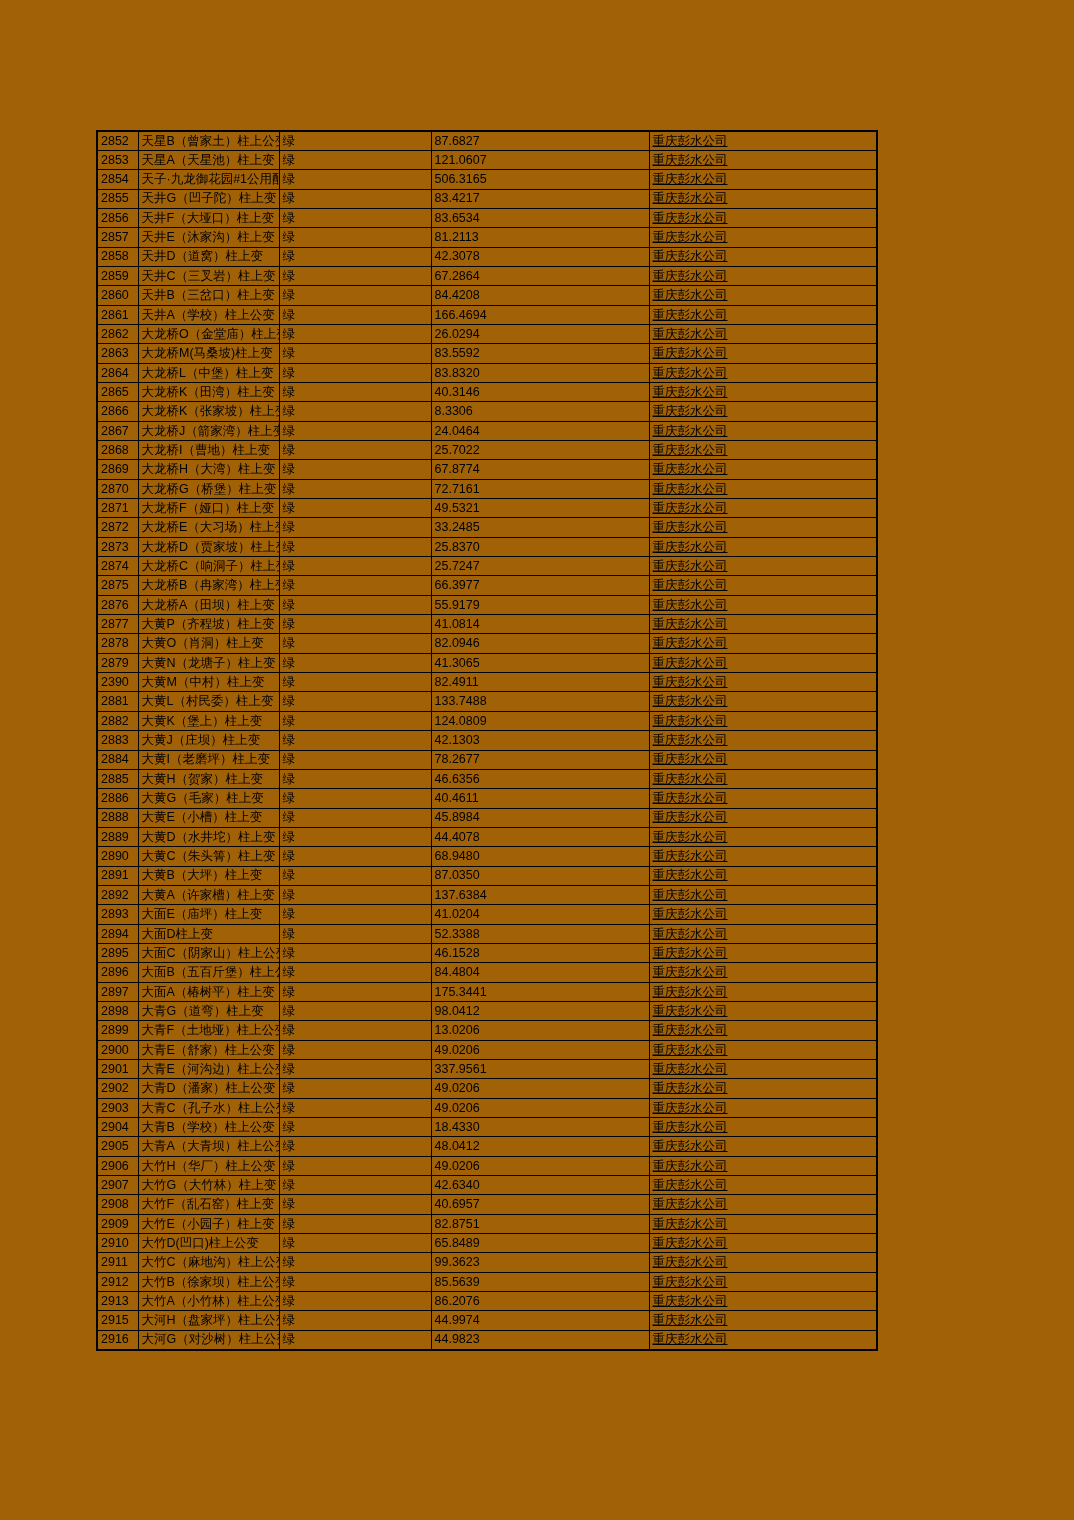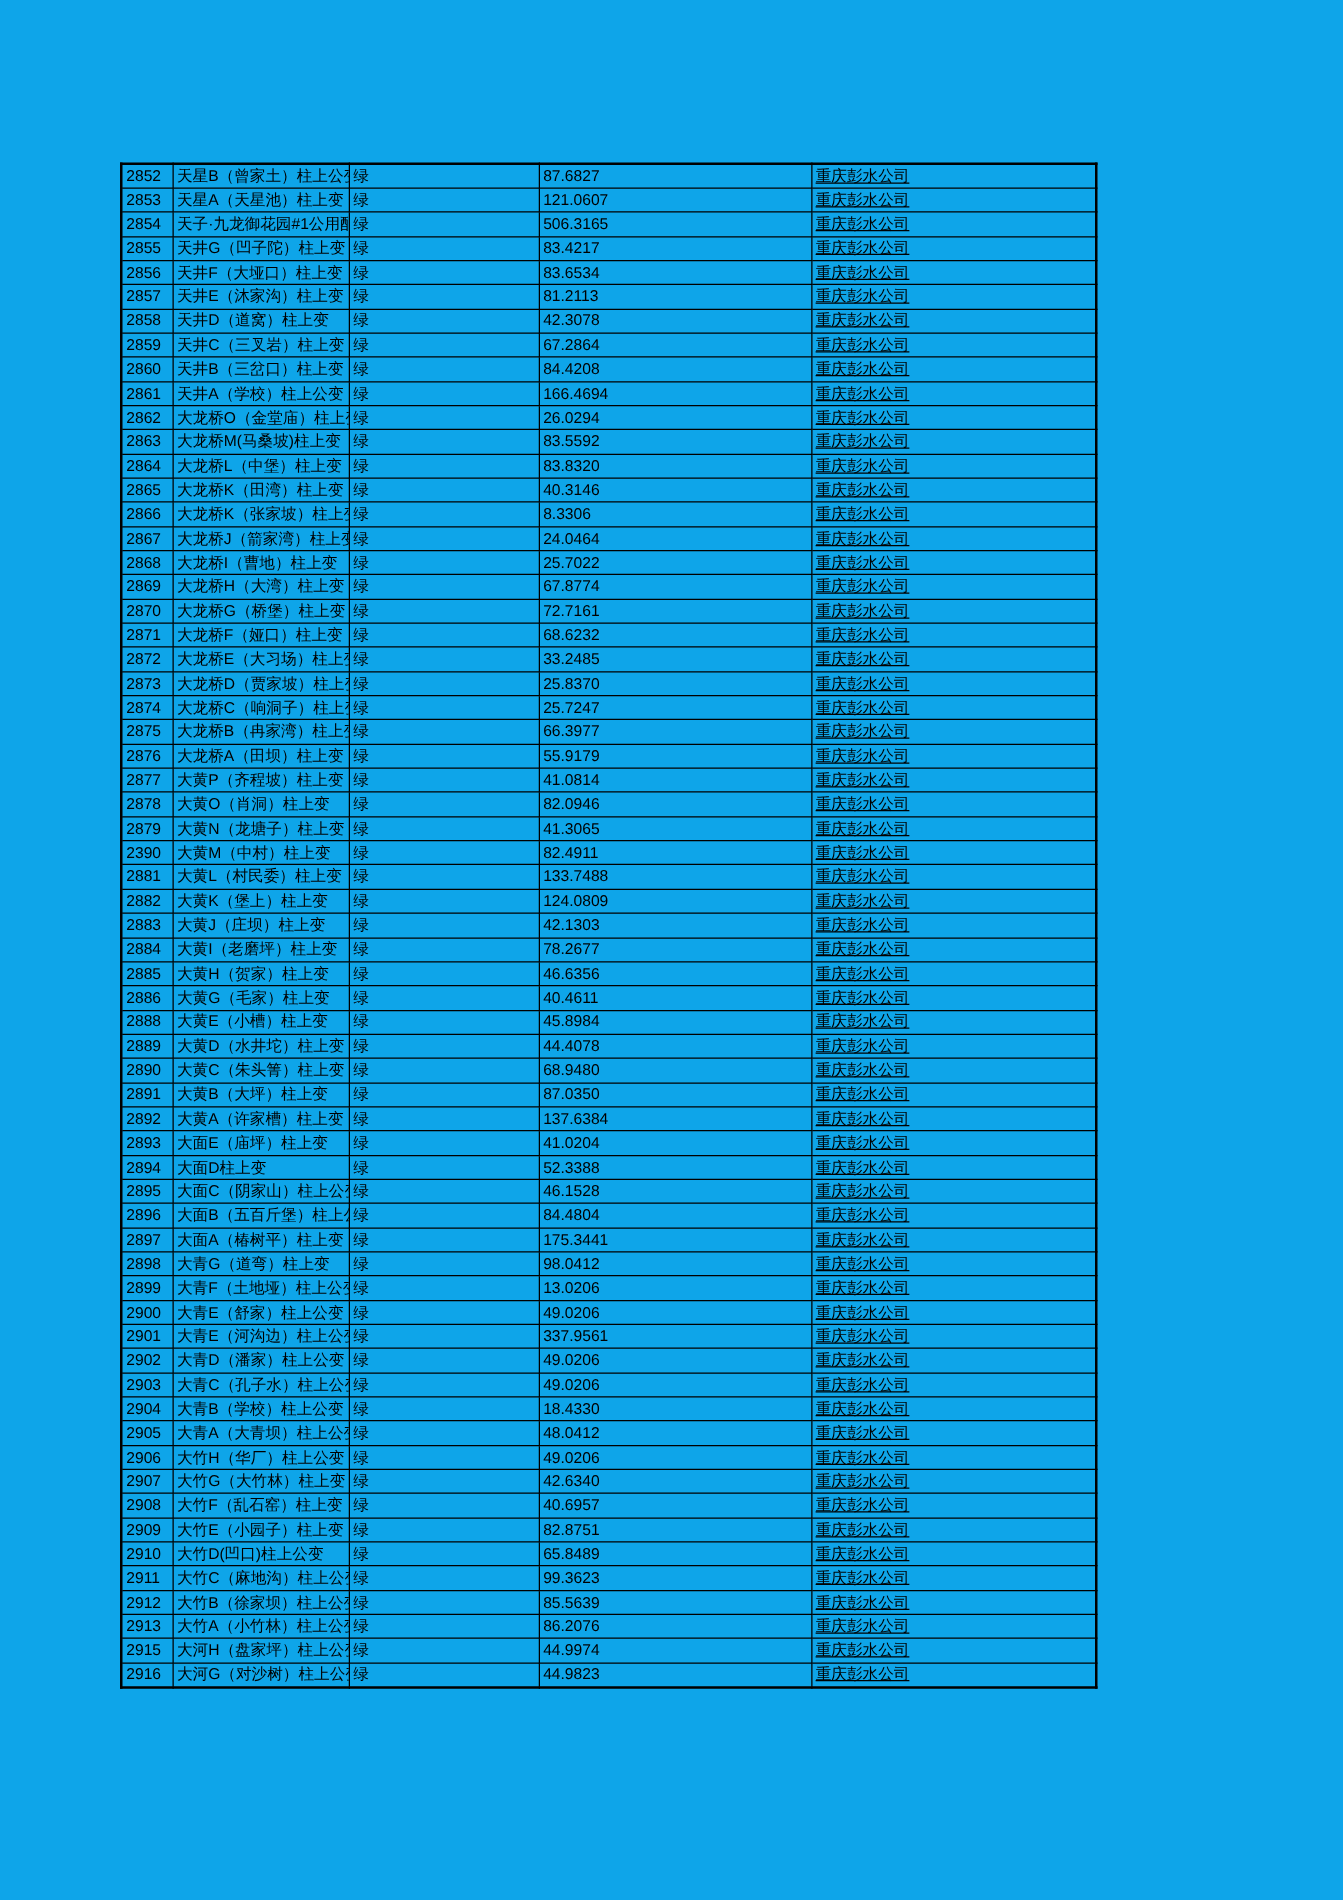--- a/index.html
+++ b/index.html
@@ -7,21 +7,21 @@
     padding: 0;
     width: 1074px;
     height: 1520px;
     background: #ffffff;
     font-family: "Liberation Sans", sans-serif;
   }
   .page {
     position: relative;
     width: 1074px;
     height: 1520px;
-    background: #0ea5e9;
+    background: #a16207;
     overflow: hidden;
   }
   table.grid {
     position: absolute;
     left: 96px;
     top: 130px;
     border-collapse: collapse;
     table-layout: fixed;
     width: 780px;
     border: 2px solid #000000;
@@ -185,21 +185,21 @@
           <td class="c0">2870</td>
           <td class="c1">大龙桥G（桥堡）柱上变</td>
           <td class="c2">绿</td>
           <td class="c3">72.7161</td>
           <td class="c4">重庆彭水公司</td>
         </tr>
         <tr>
           <td class="c0">2871</td>
           <td class="c1">大龙桥F（娅口）柱上变</td>
           <td class="c2">绿</td>
-          <td class="c3">68.6232</td>
+          <td class="c3">49.5321</td>
           <td class="c4">重庆彭水公司</td>
         </tr>
         <tr>
           <td class="c0">2872</td>
           <td class="c1">大龙桥E（大习场）柱上变</td>
           <td class="c2">绿</td>
           <td class="c3">33.2485</td>
           <td class="c4">重庆彭水公司</td>
         </tr>
         <tr>

